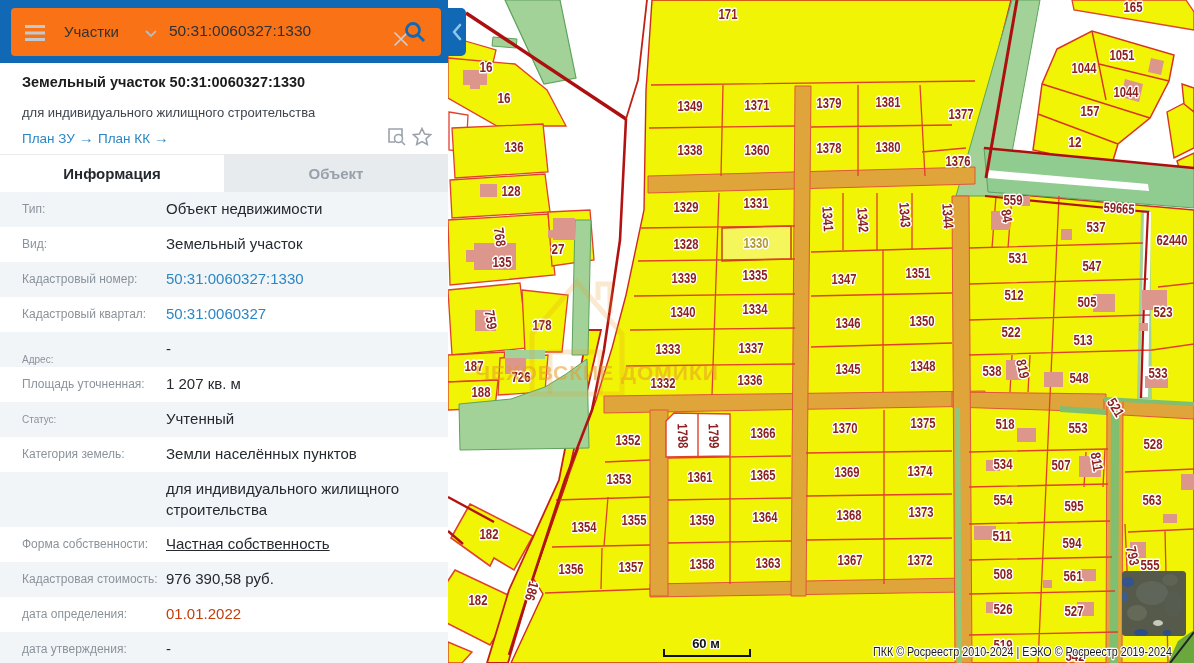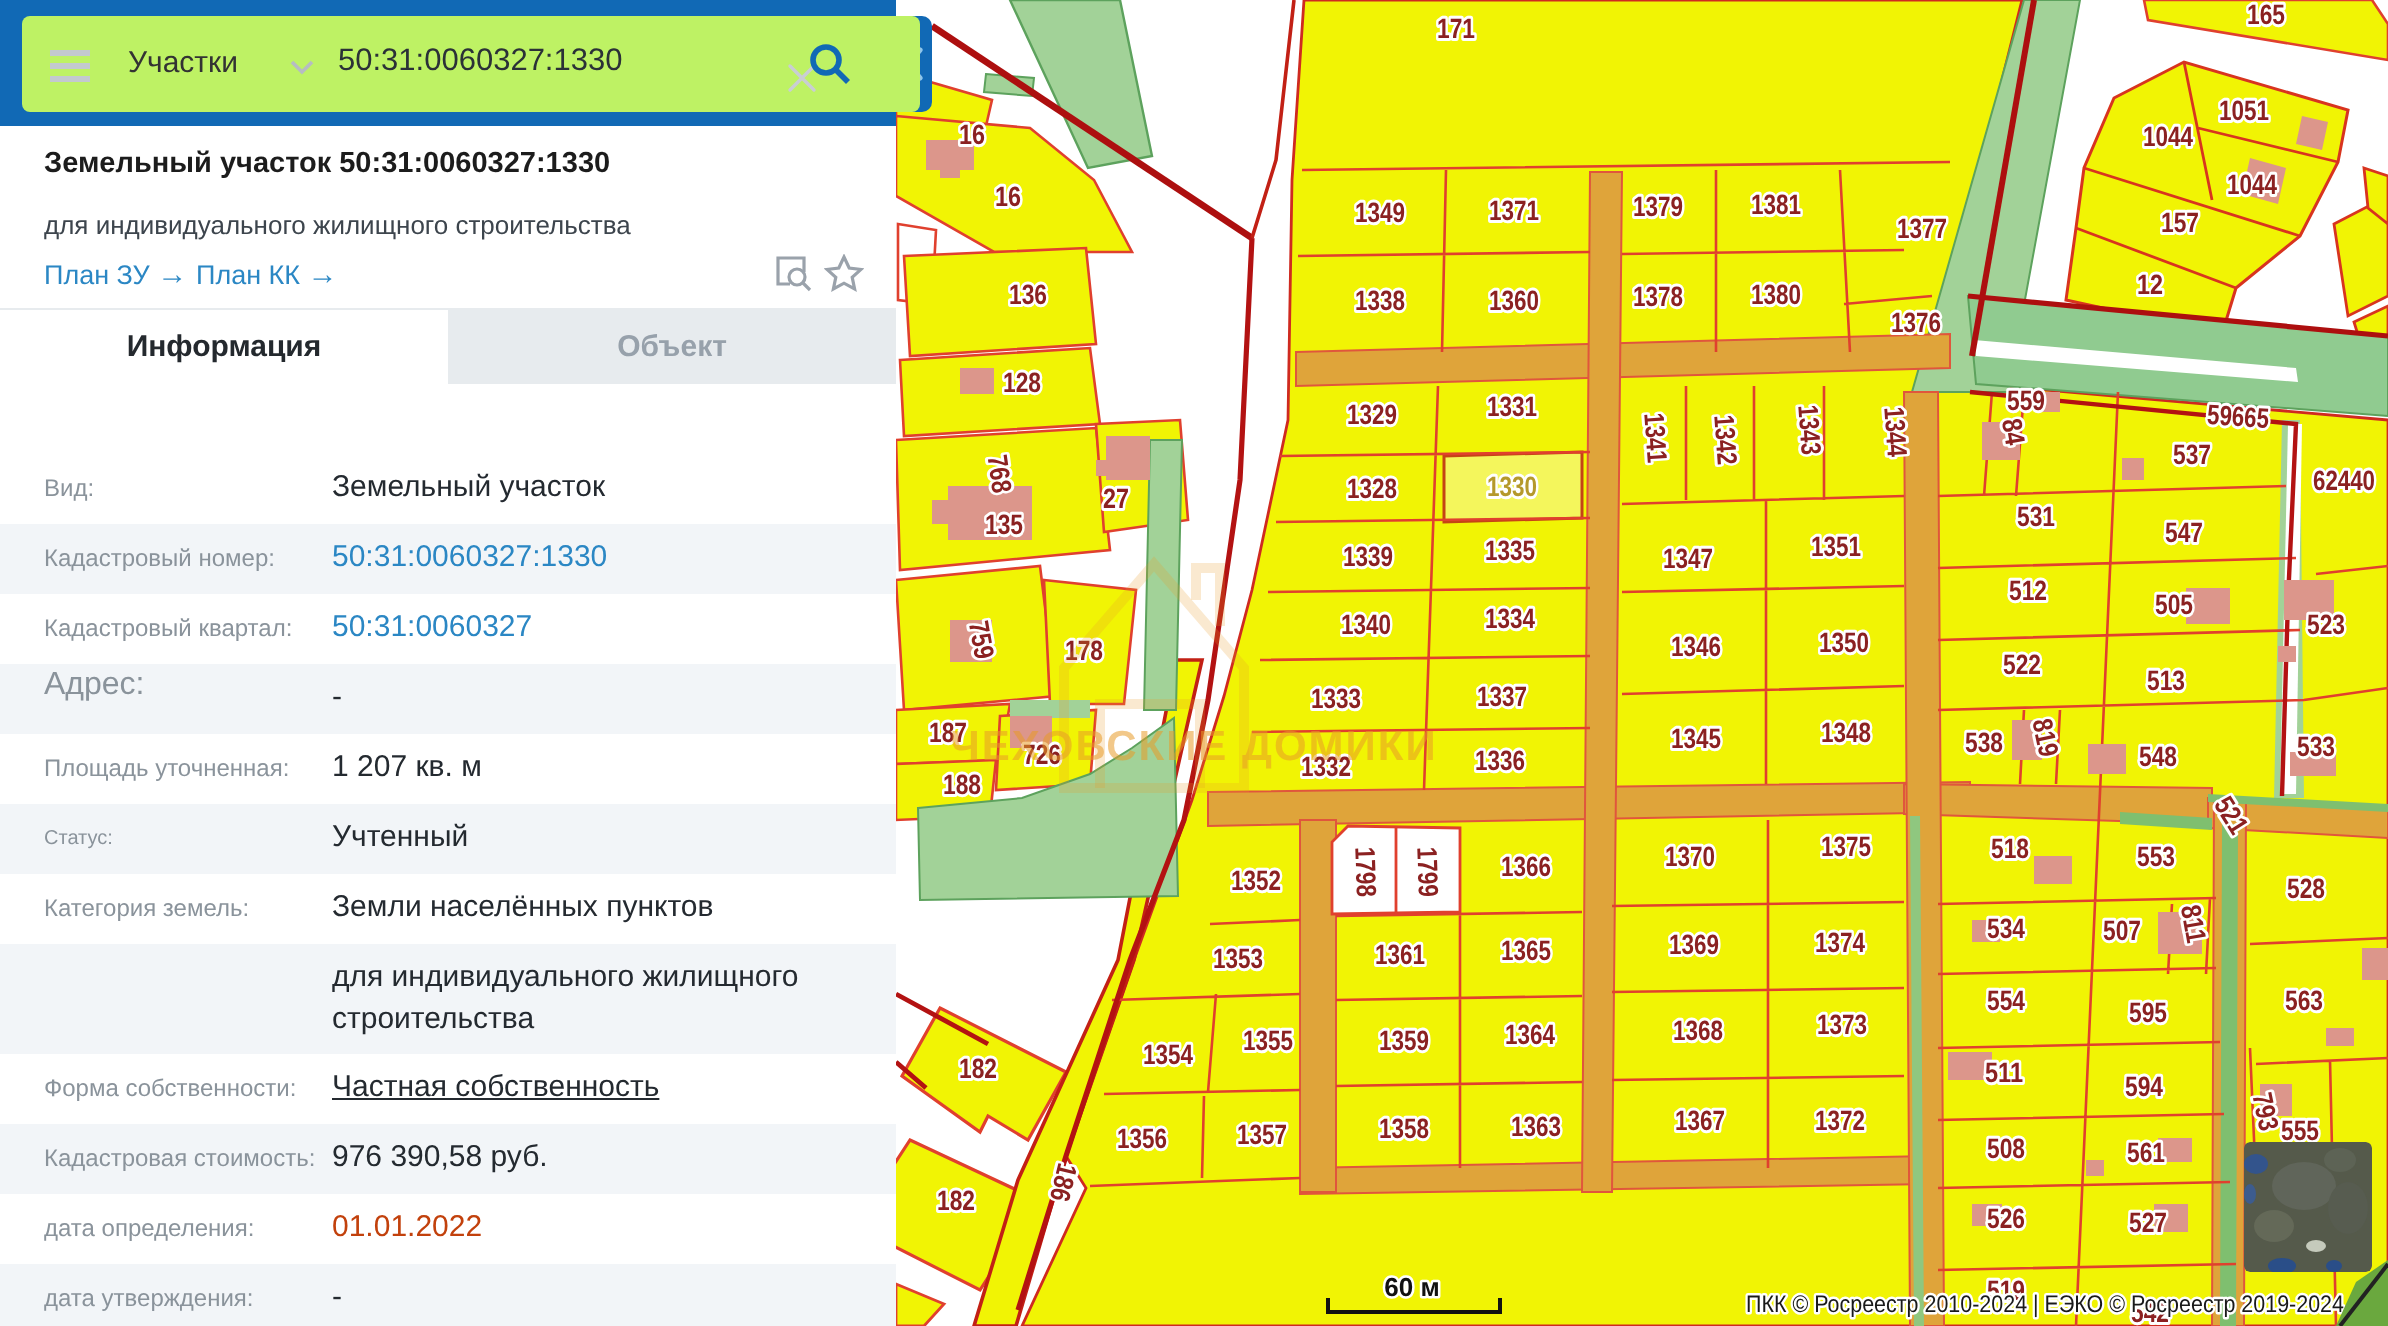--- a/index.html
+++ b/index.html
@@ -483,20 +483,28 @@
 <svg class="abs" style="left:412px;top:127px" width="20" height="20" viewBox="0 0 20 20" fill="none" stroke="#9aa2ab" stroke-width="1.6">
 <path d="M10,1.5 L12.6,7 L18.5,7.7 L14.1,11.7 L15.3,17.5 L10,14.6 L4.7,17.5 L5.9,11.7 L1.5,7.7 L7.4,7 Z"></path>
 </svg>
 
 <div class="abs" style="left:0;top:154px;width:448px;height:38px;background:#e7ebee;"></div>
 
 <div class="abs" style="left:0;top:155px;width:224px;height:37px;background:#ffffff;text-align:center;line-height:37px;font-size:15px;font-weight:bold;color:#24292e;">Информация</div>
 
 <div class="abs" style="left:224px;top:155px;width:224px;height:37px;text-align:center;line-height:37px;font-size:15px;font-weight:bold;color:#97a1ab;">Объект</div>
 
+<div class="abs" style="left:0;top:192px;width:448px;height:35px;background:#f2f5f8;">
+<div class="abs" style="left:22px;top:0;height:35px;display:flex;align-items:center;font-size:12px;color:#8a939b;line-height:1.4;">
+        <span>Тип:</span>
+      </div>
+<div class="abs" style="left:166px;top:0;height:35px;display:flex;align-items:center;font-size:15px;color:#242a30;line-height:1.35;">
+        <span>Объект недвижимости</span>
+      </div>
+</div>
 
 <div class="abs" style="left:0;top:227px;width:448px;height:35px;background:#ffffff;">
 <div class="abs" style="left:22px;top:0;height:35px;display:flex;align-items:center;font-size:12px;color:#8a939b;line-height:1.4;">
         <span>Вид:</span>
       </div>
 <div class="abs" style="left:166px;top:0;height:35px;display:flex;align-items:center;font-size:15px;color:#242a30;line-height:1.35;justify-content:flex-end;">
         <span>Земельный участок</span>
       </div>
 </div>
 
@@ -512,21 +520,21 @@
 <div class="abs" style="left:0;top:297px;width:448px;height:35px;background:#ffffff;">
 <div class="abs" style="left:22px;top:0;height:35px;display:flex;align-items:center;font-size:12px;color:#8a939b;line-height:1.4;">
         <span>Кадастровый квартал:</span>
       </div>
 <div class="abs" style="left:166px;top:0;height:35px;display:flex;align-items:center;font-size:15px;color:#2b87c4;line-height:1.35;">
         <span>50:31:0060327</span>
       </div>
 </div>
 
 <div class="abs" style="left:0;top:332px;width:448px;height:35px;background:#f2f5f8;">
-<div class="abs" style="left:22px;top:0;height:35px;display:flex;align-items:flex-start;font-size:16px;color:#8a939b;line-height:1.4;">
+<div class="abs" style="left:22px;top:0;height:35px;display:flex;align-items:flex-end;font-size:10px;color:#8a939b;line-height:1.4;">
         <span>Адрес:</span>
       </div>
 <div class="abs" style="left:166px;top:0;height:35px;display:flex;align-items:center;font-size:15px;color:#242a30;line-height:1.35;">
         <span>-</span>
       </div>
 </div>
 
 <div class="abs" style="left:0;top:367px;width:448px;height:35px;background:#ffffff;">
 <div class="abs" style="left:22px;top:0;height:35px;display:flex;align-items:center;font-size:12px;color:#8a939b;line-height:1.4;">
         <span>Площадь уточненная:</span>
@@ -598,21 +606,21 @@
 
 </div>
 
 <div class="abs" style="left:0;top:0;width:448px;height:63px;background:#1169b5;"></div>
 
 <div class="abs" style="left:448px;top:8px;width:18px;height:48px;background:#1169b5;border-radius:0 5px 5px 0;"></div>
 <svg class="abs" style="left:448px;top:8px" width="18" height="48" viewBox="0 0 18 48" fill="none" stroke="#8fc6ea" stroke-width="2.6" stroke-linecap="round" stroke-linejoin="round">
     <path d="M12,17 L6,24 L12,31"></path>
   </svg>
 
-<div class="abs" style="left:11px;top:8px;width:430px;height:48px;background:#bef264;border-radius:4px;padding-left:19px;">
+<div class="abs" style="left:11px;top:8px;width:430px;height:48px;background:#f97316;border-radius:4px;">
 
 <div class="abs" style="left:14px;top:17px;width:20px;height:3px;background:#c3c9cf;box-shadow:0 6.5px 0 #c3c9cf,0 13px 0 #c3c9cf;"></div>
 
 <div class="abs" style="left:53px;top:15px;font-size:15px;color:#333;">Участки</div>
 
 <svg class="abs" style="left:133px;top:21px" width="14" height="10" viewBox="0 0 14 10" fill="none" stroke="#b6bcc2" stroke-width="1.8">
       <path d="M2,2 L7,7 L12,2"></path>
     </svg>
 
 <div class="abs" style="left:158px;top:14px;font-size:15.5px;color:#2b3137;">50:31:0060327:1330</div>

